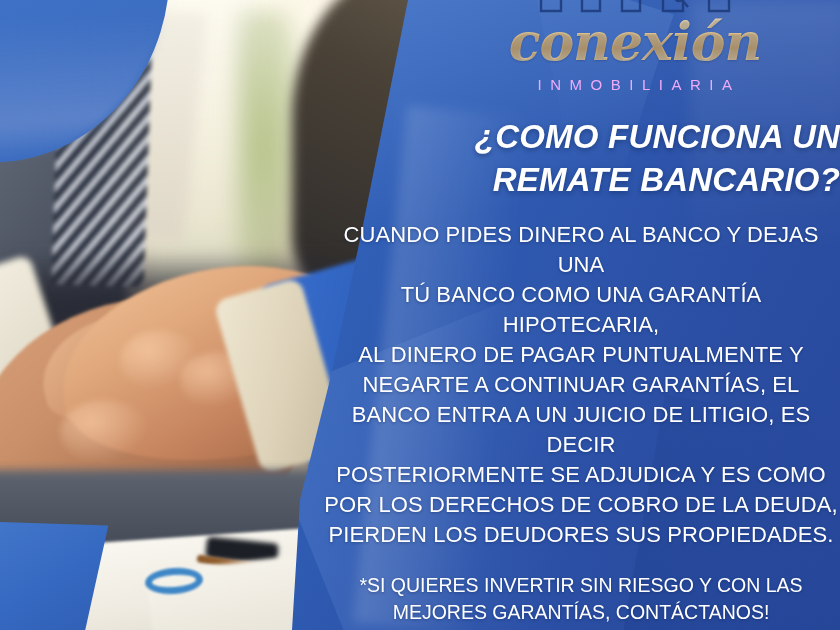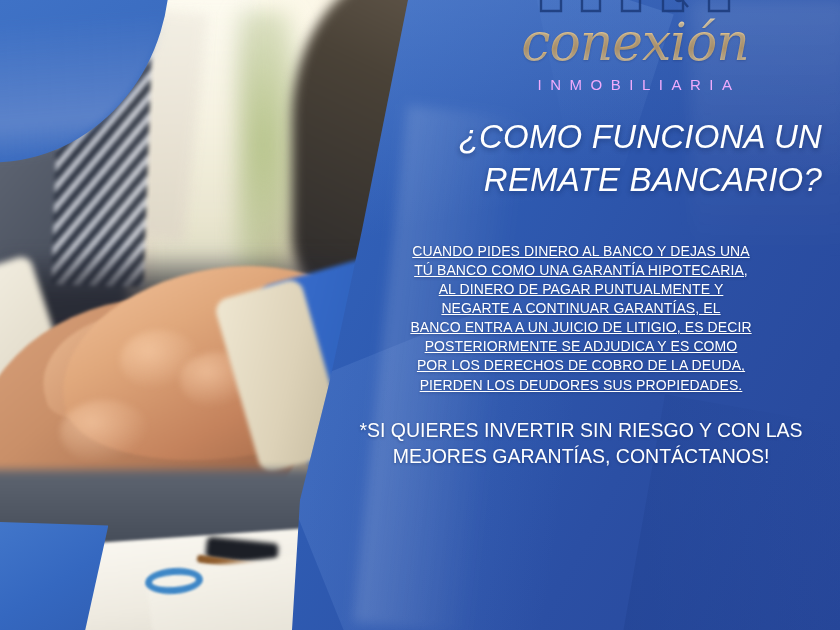--- a/index.html
+++ b/index.html
@@ -204,46 +204,46 @@
     position:absolute; left:0; right:0; top:16px;
     font-family:"DejaVu Serif", serif;
     font-style:italic;
     font-size:52px;
     letter-spacing:-1px;
     line-height:1;
     background:linear-gradient(180deg,#f6e3b8 0%,#e8c78b 38%,#d9b271 62%,#f3e0b5 100%);
     -webkit-background-clip:text; background-clip:text;
     -webkit-text-fill-color:transparent; color:transparent;
     text-shadow:0 1px 2px rgba(20,40,90,.25);
+    font-weight:bold;
   }
   .logo-sub{
     position:absolute; left:0; right:0; top:76px;
     font-size:15px; letter-spacing:8.5px;
     color:#f0abfc; font-weight:400;
     padding-left:8px;
   }
 
   
   .content{
     position:absolute; left:322px; top:116px; width:518px;
     z-index:5; text-align:center; color:#ffffff;
   }
   .headline{
-    font-size:33px; font-weight:normal; font-style:italic;
+    font-size:33px; font-weight:bold; font-style:italic;
     line-height:1.30; letter-spacing:.2px;
-    text-align:right; padding-right:18px;
+    text-align:right; padding-right:0;
     text-shadow:0 2px 5px rgba(10,30,80,.45);
   }
   .headline .l2{ display:block; }
   .body{
-    margin-top:40px;
-    font-size:14px; line-height:1.365;
+    margin-top:18px;
+    font-size:22px; line-height:1.365;
     letter-spacing:.1px;
     text-shadow:0 1px 3px rgba(10,30,80,.40);
-    text-decoration:underline;
   }
   .body .ln{ display:block; }
   .cta{
     margin-top:22px;
     font-size:19.5px; line-height:1.365;
     text-shadow:0 1px 3px rgba(10,30,80,.40);
   }
   .cta .ln{ display:block; }
 </style>
 </head>

